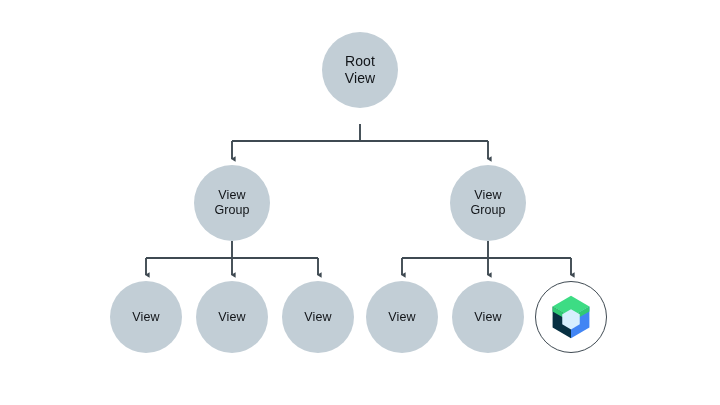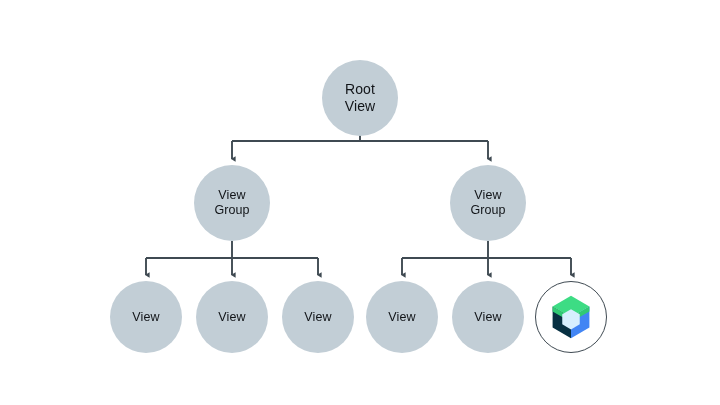--- a/index.html
+++ b/index.html
@@ -42,21 +42,21 @@
     color: #111418;
     line-height: 1.18;
     letter-spacing: 0.1px;
     white-space: pre-line;
     user-select: none;
   }
   .root-node {
     width: 76px;
     height: 76px;
     left: 322px;
-    top: 60px;
+    top: 32px;
   }
   .root-node .node-label { font-size: 14px; }
   .group-node {
     width: 76px;
     height: 76px;
     top: 165px;
   }
   .group-node .node-label { font-size: 12.5px; }
   .group-left  { left: 194px; }
   .group-right { left: 450px; }

